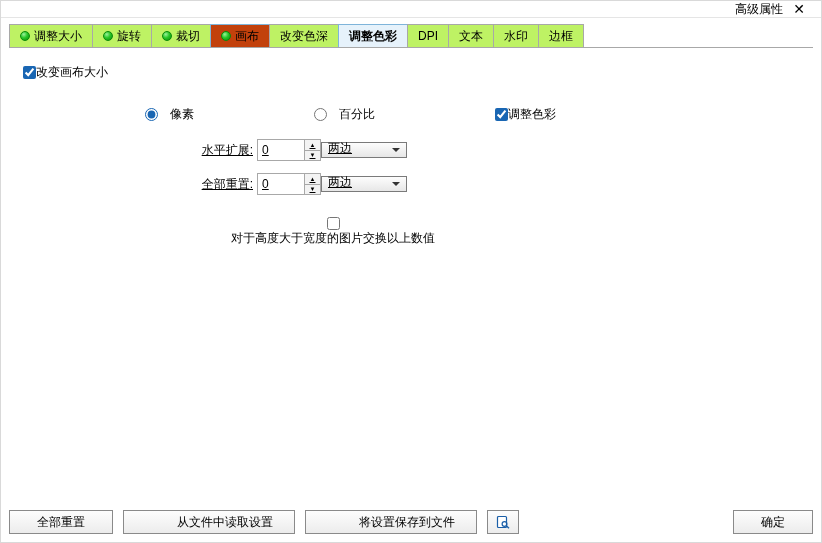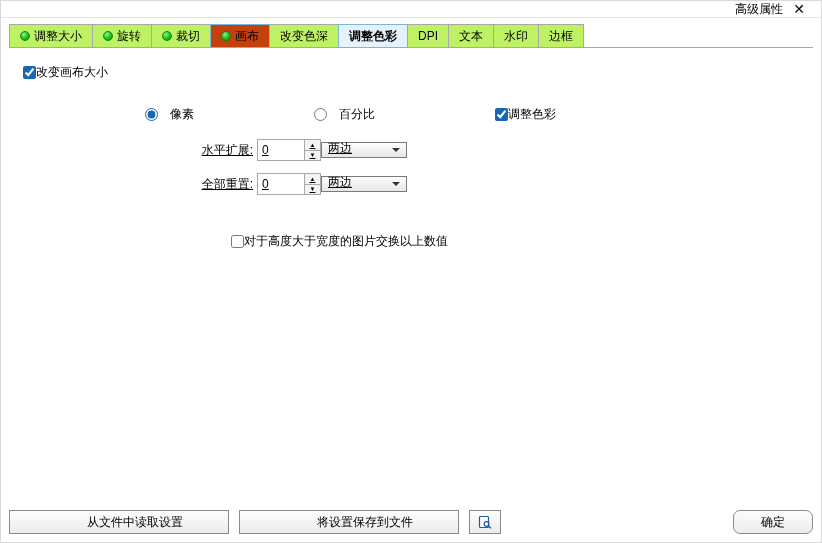--- a/index.html
+++ b/index.html
@@ -123,40 +123,40 @@
     content:""; position:absolute; right:6px; top:50%;
     border:4px solid transparent; border-top-color:#333;
     transform:translateY(-2px);
   }
 
   .color-pick {
     margin-left:0; width:44px; height:22px;
     border:1px solid #a8a8a8; background:#fff;
   }
 
-  .swap-row { margin:28px 0 0 208px; }
+  .swap-row { margin:12px 0 0 208px;flex-direction:column; }
 
   
   .footer {
     padding:6px 8px 8px 8px;
     display:flex; align-items:center; gap:10px;
   }
   .btn {
     height:24px;
     border:1px solid #8a8a8a;
     background:linear-gradient(#fdfdfd,#ececec);
     font-size:12px; font-family:inherit;
     padding:0 8px;
     display:inline-flex; align-items:center; justify-content:center;
     cursor:default;
   }
   .btn.wide1 { width:104px; }
-  .btn.wide2 { width:220px;padding-left:40px; }
+  .btn.wide2 { width:172px;padding-left:40px; }
   .btn.icon { width:32px; }
-  .btn.small { width:80px;border-radius:7px; }
+  .btn.small { width:80px; }
   .spacer { flex:1; }
 
   .mag-icon svg { display:block; }
 </style>
 </head>
 <body>
 
 <div class="titlebar">
   <span>高级属性</span>
   <button class="close-btn" aria-label="close">
@@ -264,20 +264,21 @@
     
     <div class="swap-row chk">
       <input type="checkbox" style="">
       <label>对于高度大于宽度的图片交换以上数值</label>
     </div>
 
   </div>
 </div>
 
 <div class="footer">
+  <button class="btn wide1">全部重置</button>
   <button class="btn wide2">从文件中读取设置</button>
   <button class="btn wide2">将设置保存到文件</button>
   <button class="btn icon">
     <span class="mag-icon">
       <svg width="14" height="14" viewBox="0 0 14 14">
         <rect x="1.5" y="1.5" width="9" height="11" rx="1" fill="#fff" stroke="#1b5fa8" stroke-width="1.2"></rect>
         <circle cx="8.5" cy="9" r="2.4" fill="none" stroke="#1b5fa8" stroke-width="1.2"></circle>
         <line x1="10.3" y1="10.8" x2="13" y2="13.3" stroke="#1b5fa8" stroke-width="1.4"></line>
       </svg>
     </span>

